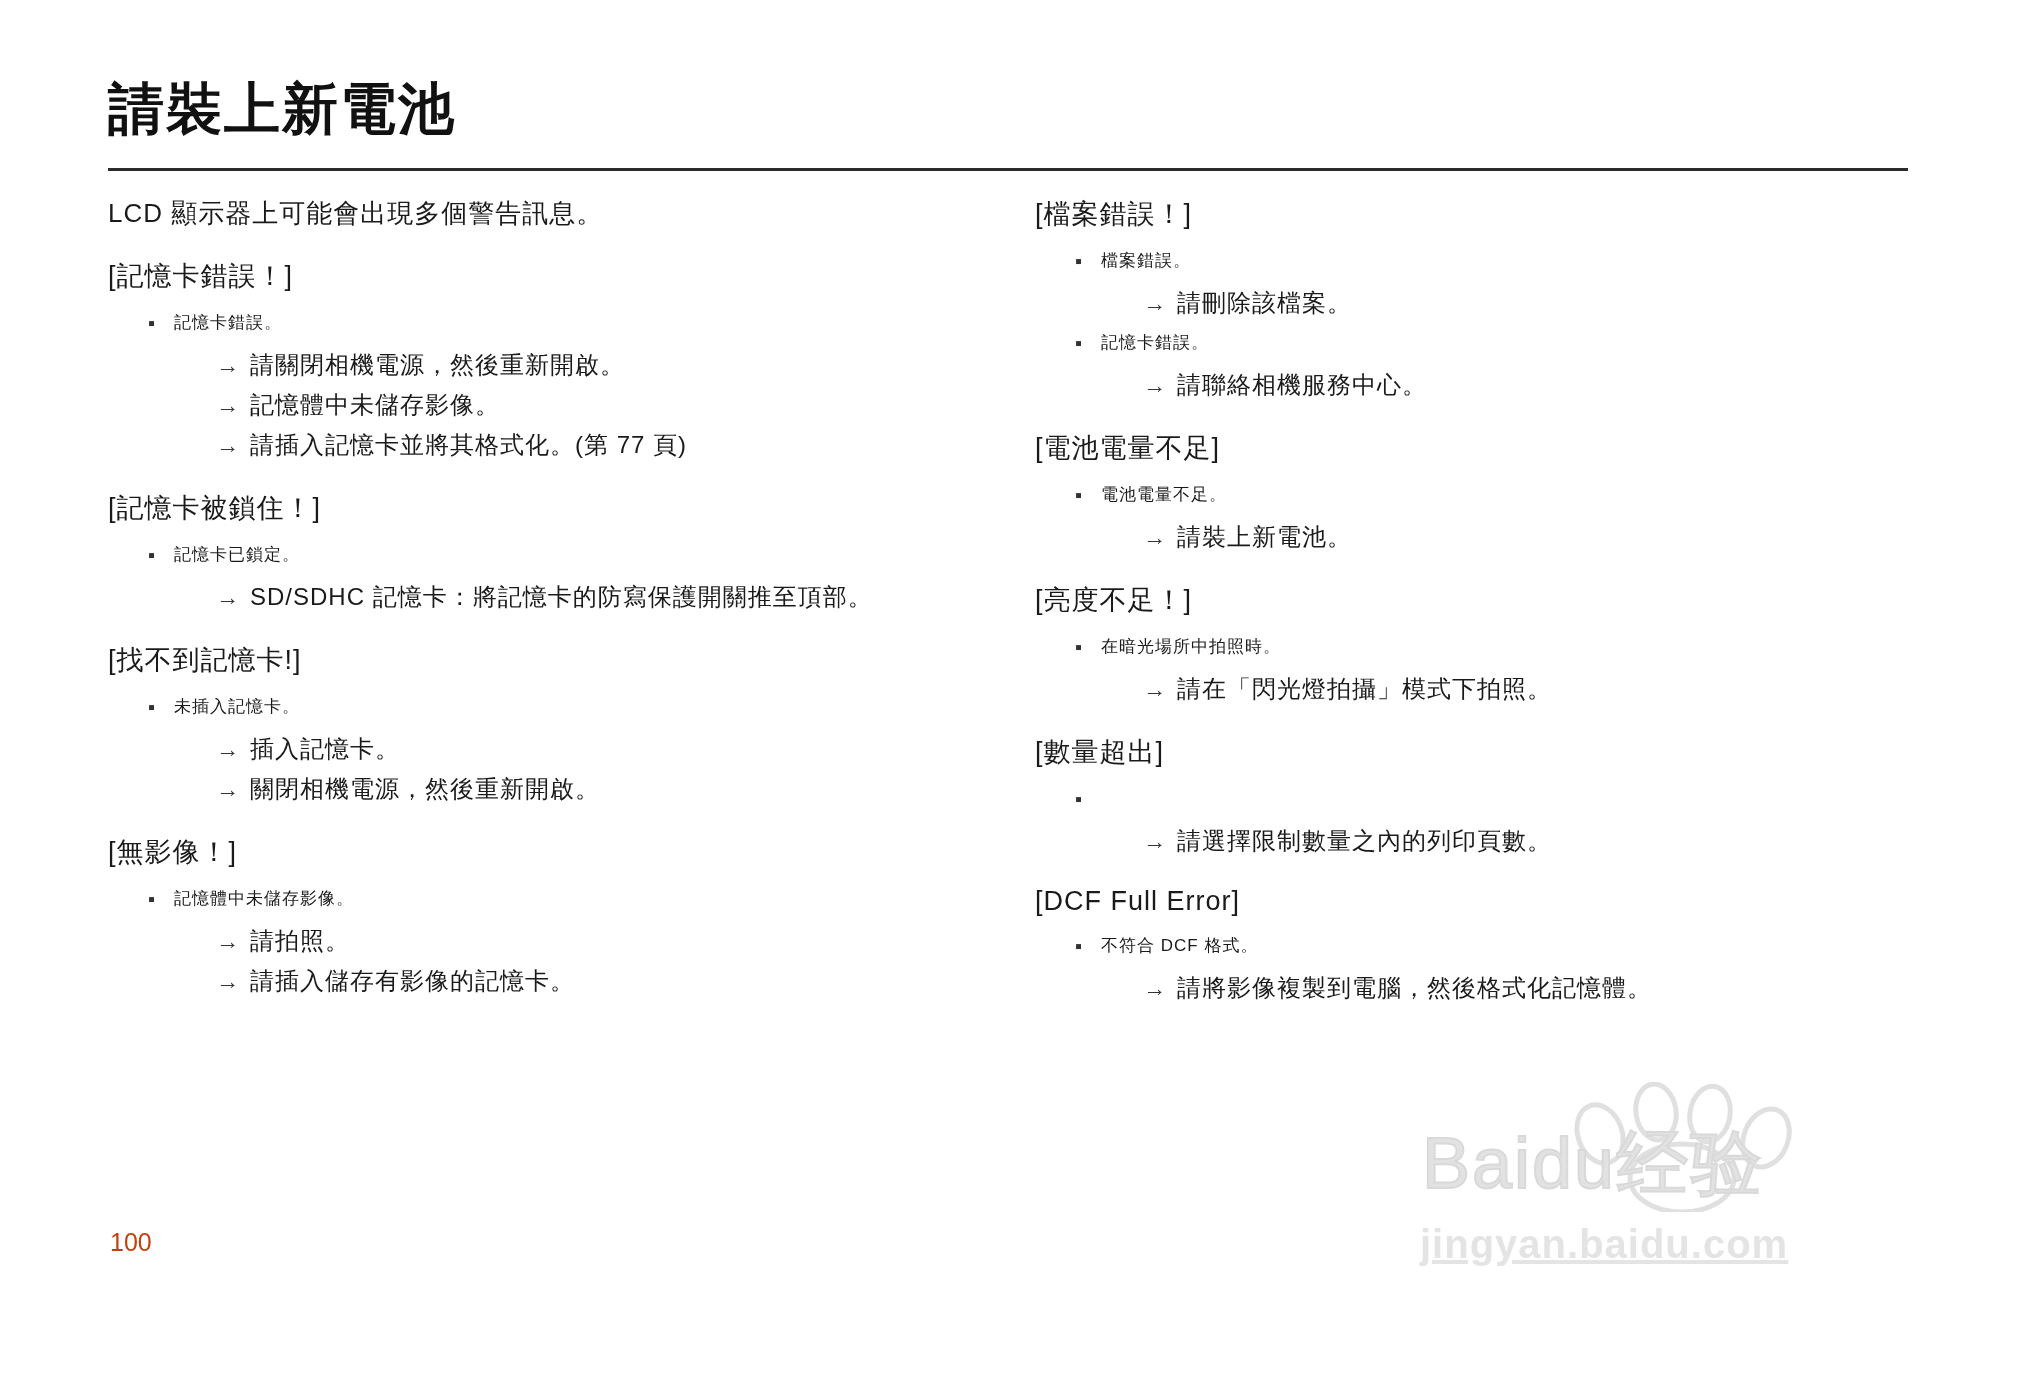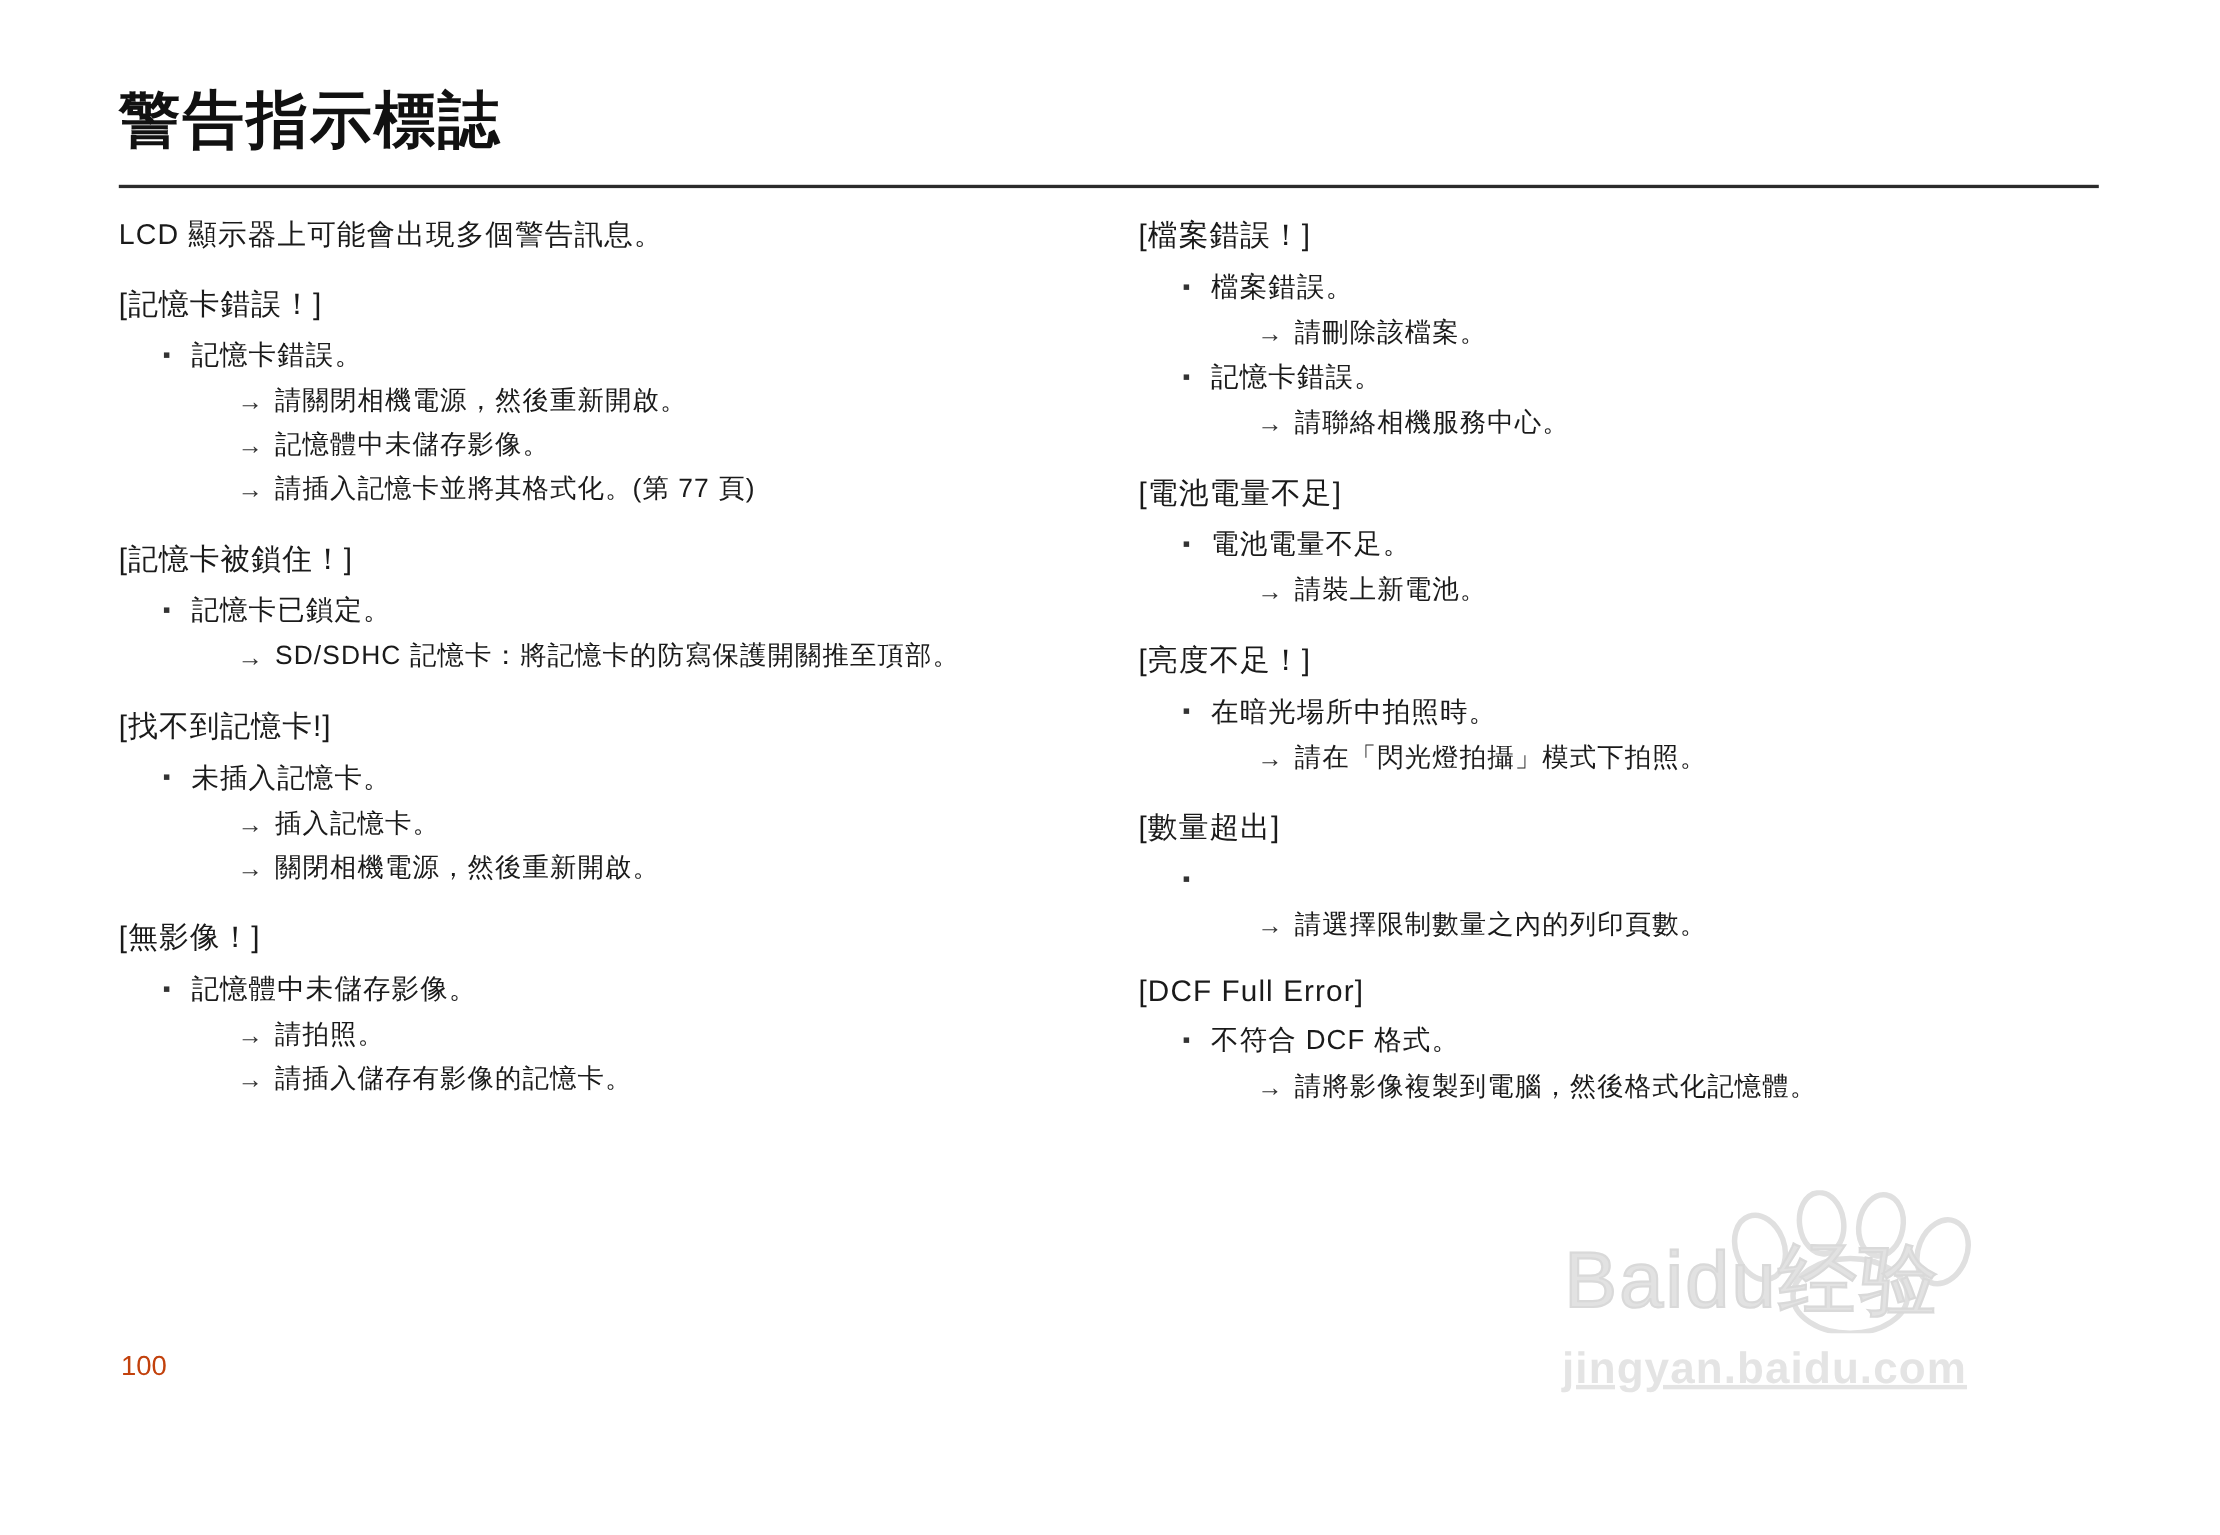--- a/index.html
+++ b/index.html
@@ -70,21 +70,21 @@
   }
   .bullet-mark {
     flex: 0 0 auto;
     width: 26px;
     font-size: 20px;
     line-height: 34px;
     color: #333;
     text-align: left;
   }
   .bullet-text {
-    font-size: 25px;
+    font-size: 17px;
     line-height: 34px;
     letter-spacing: 1px;
   }
   .arrow-row {
     display: flex;
     align-items: flex-start;
     margin-left: 108px;
     margin-bottom: 6px;
   }
   .arrow-mark {
@@ -141,21 +141,21 @@
     position: absolute;
     left: 150px;
     top: -8px;
   }
 </style>
 </head>
 <body>
 
 <div class="page">
 
-  <div class="title">警告指示標誌</div>
+  <div class="title">請裝上新電池</div>
   <div class="title-rule"></div>
 
   <div class="intro">LCD 顯示器上可能會出現多個警告訊息。</div>
 
   <div class="col col-left">
       <div class="section first-section">
         <div class="section-title">[記憶卡錯誤！]</div>
         <div class="bullet-row">
           <span class="bullet-mark">▪</span>
           <span class="bullet-text">記憶卡錯誤。</span>

